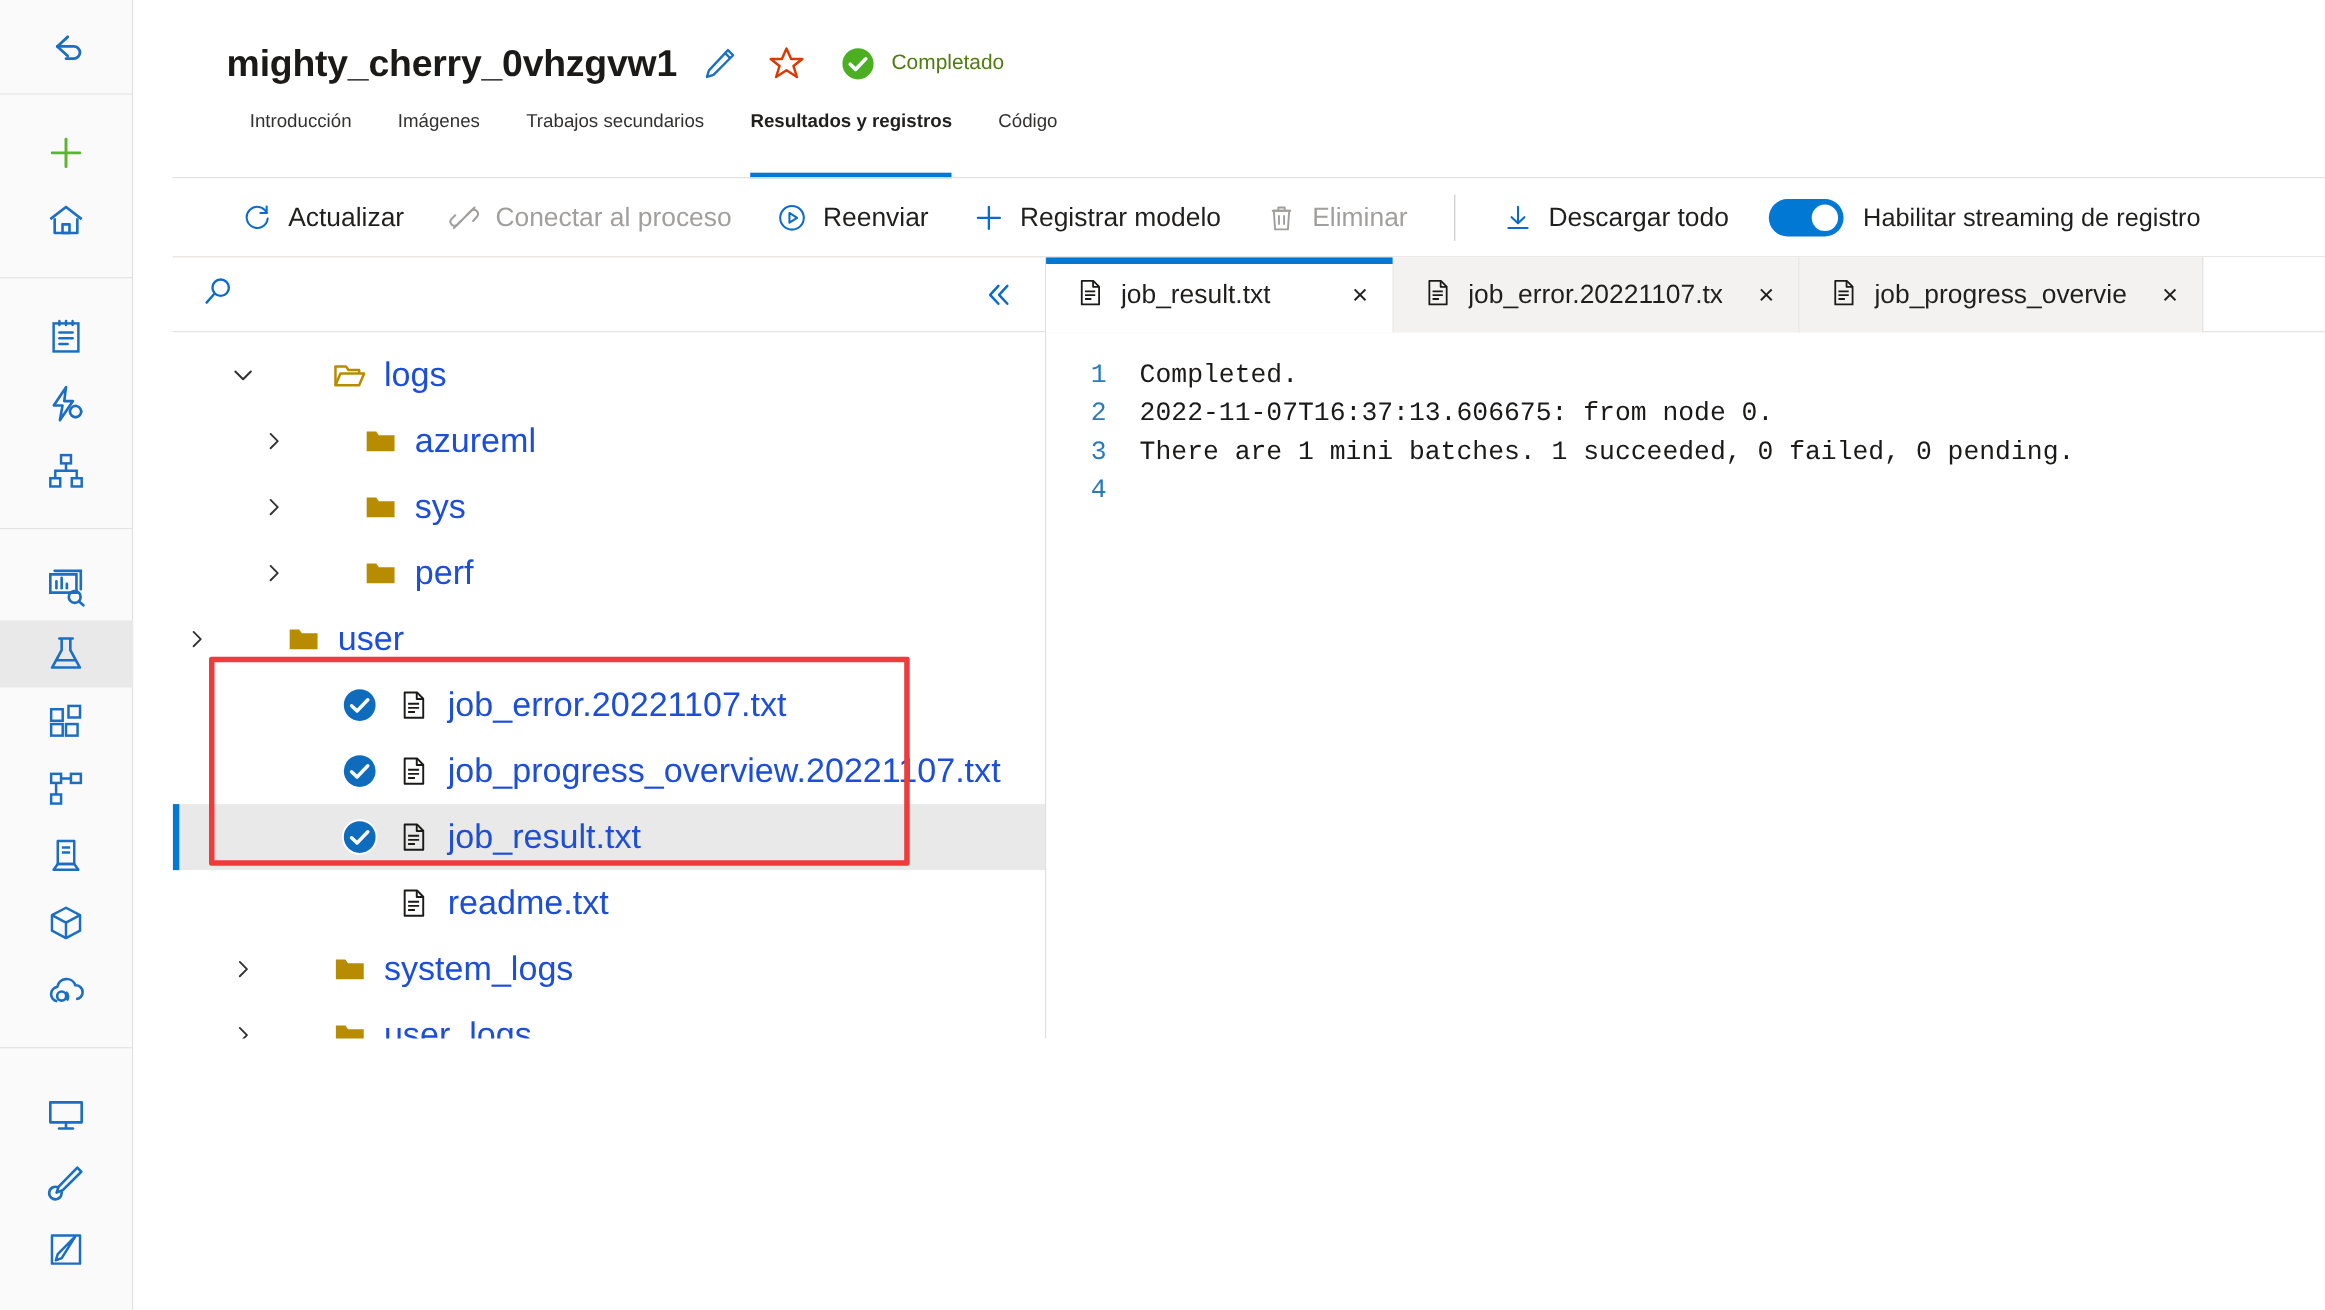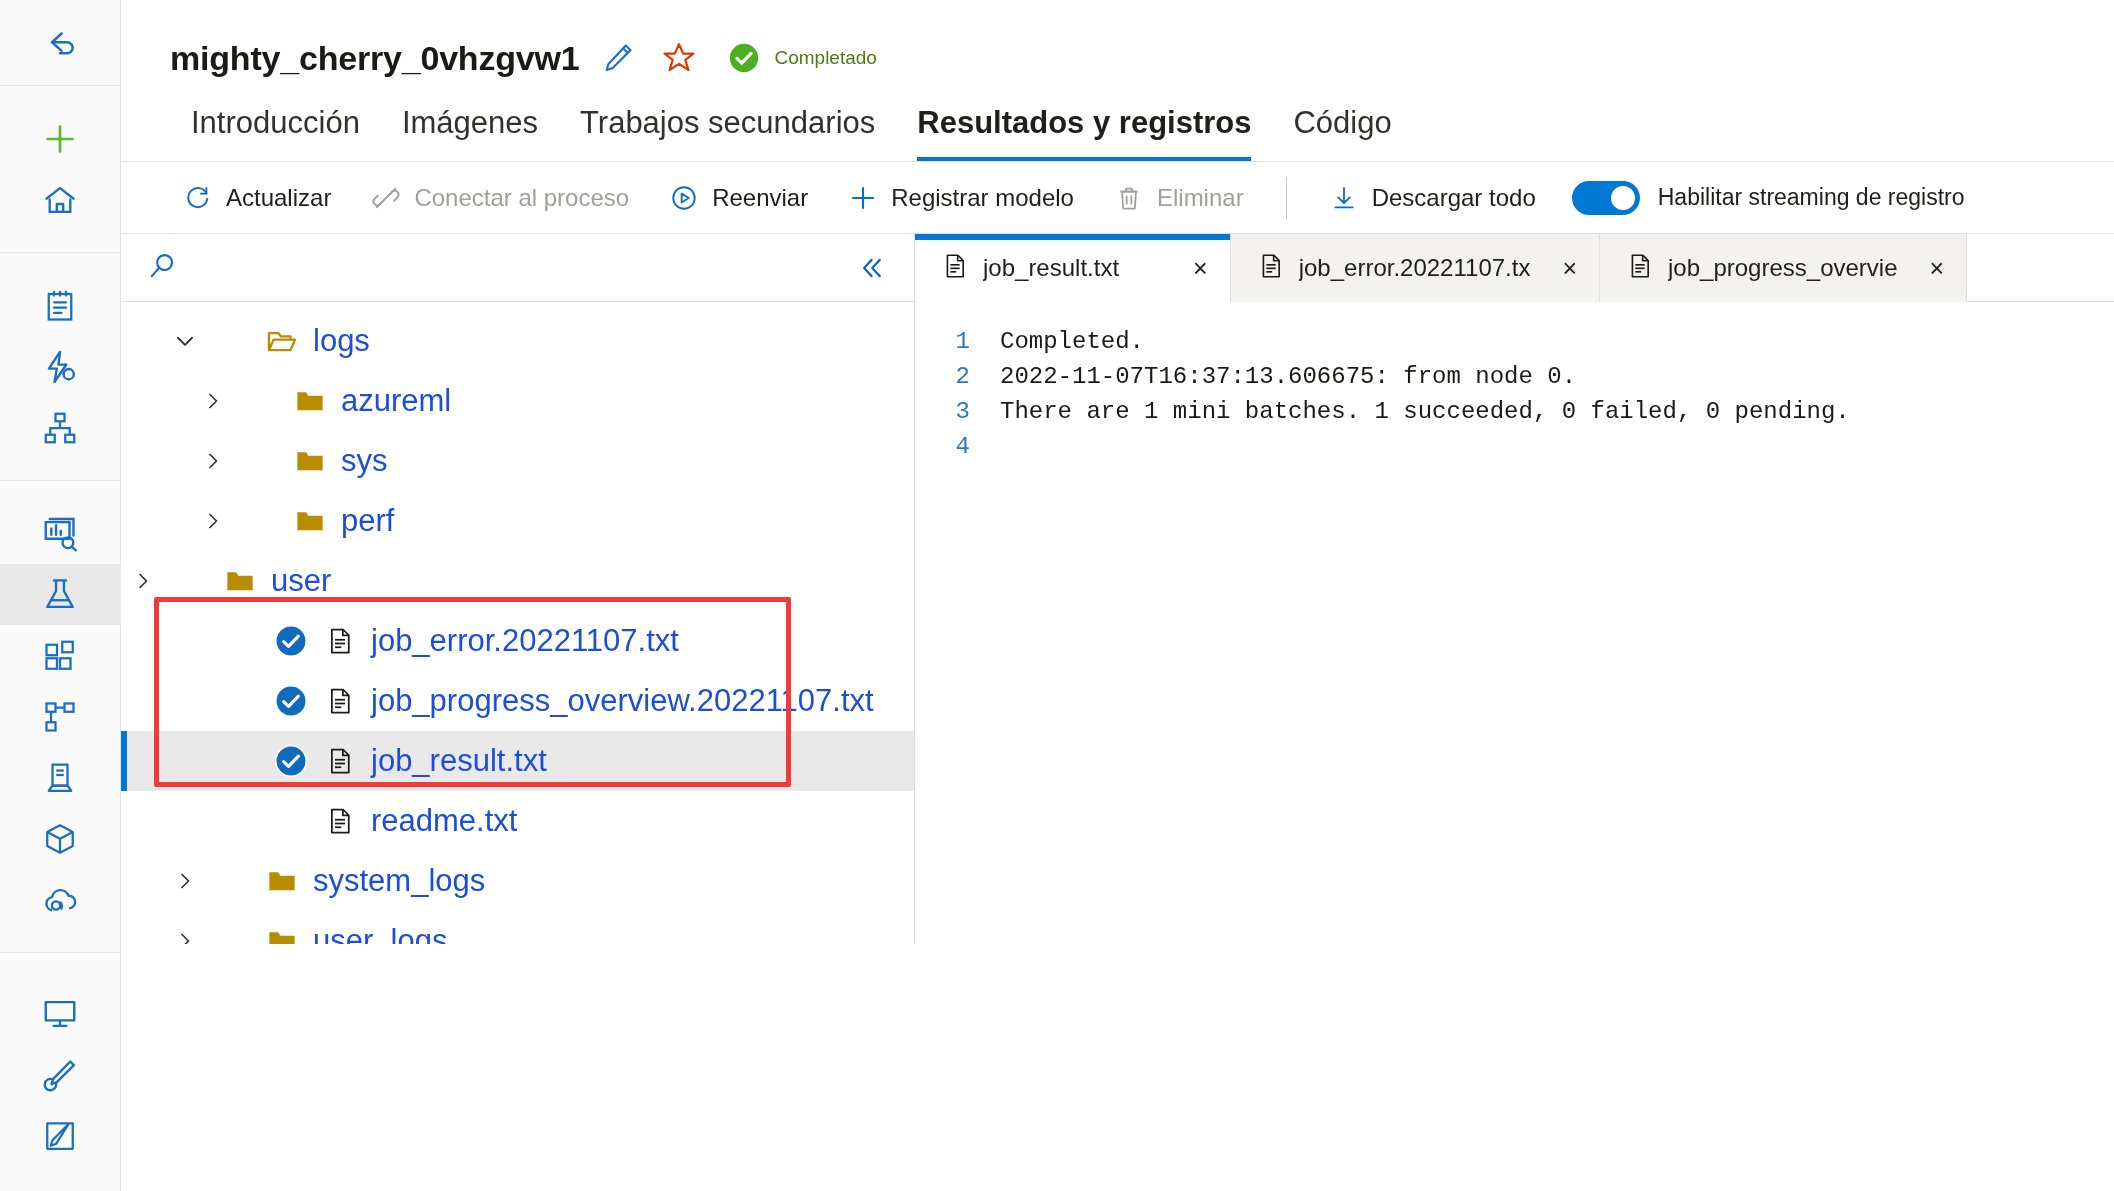--- a/index.html
+++ b/index.html
@@ -2,21 +2,21 @@
 <html lang="es"><head>
 <meta charset="utf-8">
 <style>
   * { box-sizing: border-box; margin: 0; padding: 0; }
   html, body {
     width: 2114px; height: 1191px;
     background: #ffffff;
     font-family: "Liberation Sans", "DejaVu Sans", sans-serif;
     overflow: hidden;
   }
-  .app { position: relative; width: 2114px; height: 944px; display: flex; }
+  .app { position: relative; width: 2114px; height: 944px; display: flex; gap: 36px; }
 
   
   .rail {
     width: 121px; height: 1191px;
     background: #fafafa;
     border-right: 1px solid #e1e1e1;
     display: flex; flex-direction: column; align-items: center;
     flex: none;
   }
   .rail-sep { width: 100%; height: 1px; background: #e3e3e3; }
@@ -52,23 +52,23 @@
   
   .tabs {
     display: flex; align-items: flex-end;
     padding-left: 49px;
     height: 74px;
     position: relative;
   }
   .tab {
     position: relative;
     padding: 12px 21px 17px 21px;
-    font-size: 31px; color: #323130;
+    font-size: 17px; color: #323130;
     cursor: pointer; white-space: nowrap;
-    display: flex; align-items: center; height: 100%;
+    display: flex; align-items: flex-start; height: 100%;
   }
   .tab.hovered { background: #f3f2f1; }
   .tab.active { font-weight: 700; color: #201f1e; }
   .tab.active::after {
     content: ""; position: absolute; left: 21px; right: 21px; bottom: 0;
     height: 5px; background: #0078d4;
   }
   .tabs-underline {
     position: absolute; left: 0; right: 0; bottom: 0; height: 1px; background: #e1dfdd;
   }

